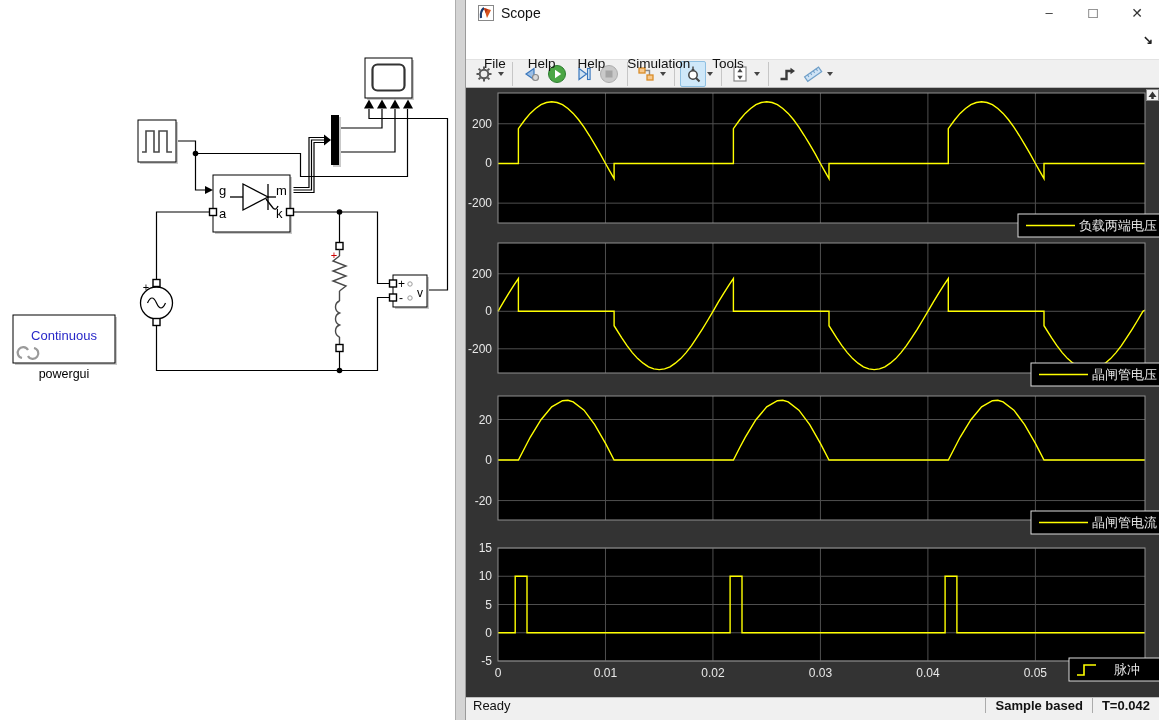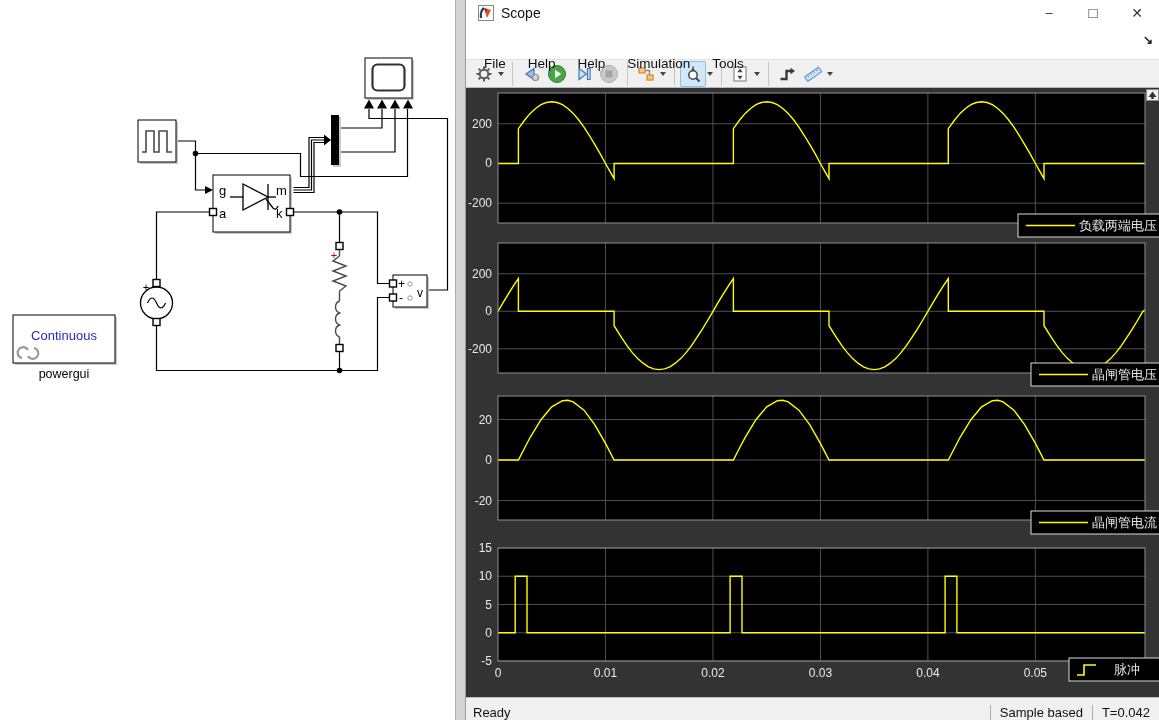--- a/index.html
+++ b/index.html
@@ -29,23 +29,23 @@
   .dd { width:0; height:0; border-left:3.5px solid transparent; border-right:3.5px solid transparent;
     border-top:4px solid #444; margin:0 3px 0 1px; }
   .tb-sep { width:1px; height:24px; background:#c6c6c6; margin:0 5px; }
 
   #canvas { position:relative; height:720px; background:#333333; overflow:hidden; }
   #plots-svg text { font-family:"Liberation Sans", sans-serif; }
   #panel-btn { position:absolute; right:0; top:1px; width:13px; height:12px; background:#f0f0f0;
     border:1px solid #8a8a8a; display:flex; align-items:center; justify-content:center; }
 
   #statusbar { height:27px; background:#f0f0f0; border-top:1px solid #bfbfbf; display:flex;
-    align-items:flex-end; font-size:13px; color:#111; }
+    align-items:flex-start; font-size:13px; color:#111; }
   #status-left { flex:1; display:flex; align-items:center; padding-left:7px; }
-  .status-cell { display:flex; align-items:center; padding:0 9px; border-left:1px solid #ababab; }
+  .status-cell { display:flex; align-items:center; padding:0 9px; border-left:1px solid #ababab;font-weight:bold; }
 </style>
 </head>
 <body>
 
 <div id="stage">
 
   <div id="model-area">
     <svg id="model-svg" width="465" height="720" viewBox="0 0 465 720">
 
       <g stroke="#000" stroke-width="1.2" fill="none">

